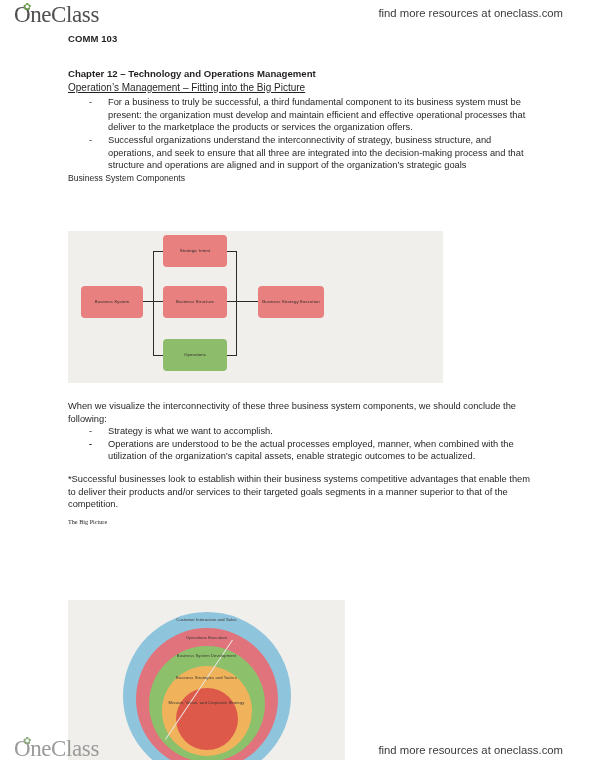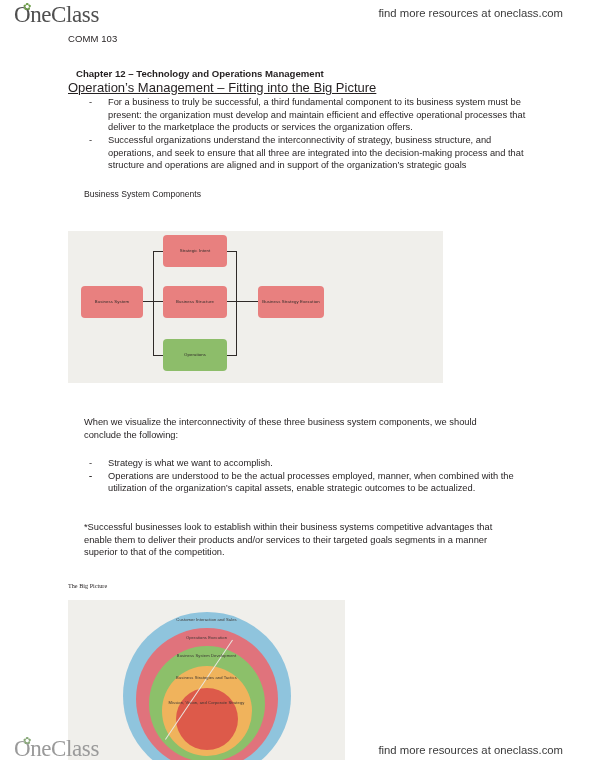--- a/index.html
+++ b/index.html
@@ -88,69 +88,69 @@
     color: #3a3a3a;
     white-space: nowrap;
   }
 
   
   .course-code {
     position: absolute;
     left: 68px;
     top: 33px;
     font-size: 9.5px;
-    font-weight: normal;
+    font-weight: bold;
     letter-spacing: 0.1px;
   }
 
   .content {
     position: absolute;
     left: 68px;
     top: 68px;
     width: 462px;
     font-size: 9.3px;
     line-height: 12.6px;
   }
 
   .h-chapter {
     font-weight: bold;
     font-size: 9.6px;
-    margin: 0 0 1px 8px;
+    margin: 0 0 1px 0;
   }
   .h-sub {
     text-decoration: underline;
-    font-size: 13px;
+    font-size: 10px;
     margin: 0 0 2px 0;
   }
 
   ul.dash-list {
     list-style: none;
     margin: 0;
     padding: 0;
   }
   ul.dash-list > li {
     position: relative;
     padding-left: 40px;
     margin-bottom: 0px;
   }
   ul.dash-list > li .dash {
     position: absolute;
     left: 21px;
     top: 0;
   }
 
   .para {
-    margin: 16px;
+    margin: 0;
   }
   .spacer-sm { height: 10px; }
   .spacer-xs { height: 5px; }
 
   .caption {
     font-size: 8.6px;
-    margin: 16px;
+    margin: 0;
     padding: 0;
   }
   .caption-small {
     font-size: 6.2px;
     font-family: "Liberation Serif", serif;
     margin: 0;
   }
 
   
   .fig1 {

